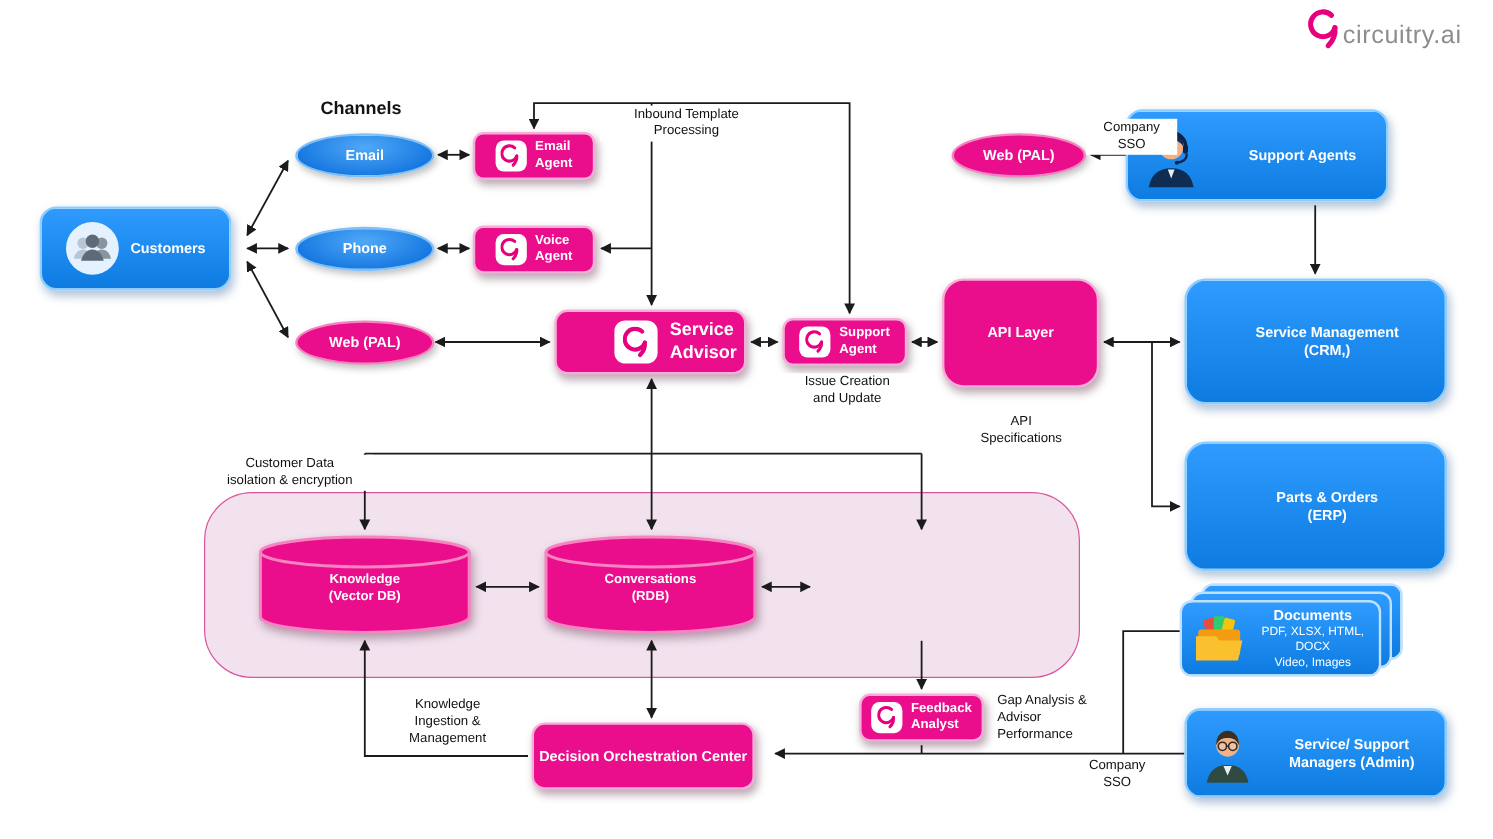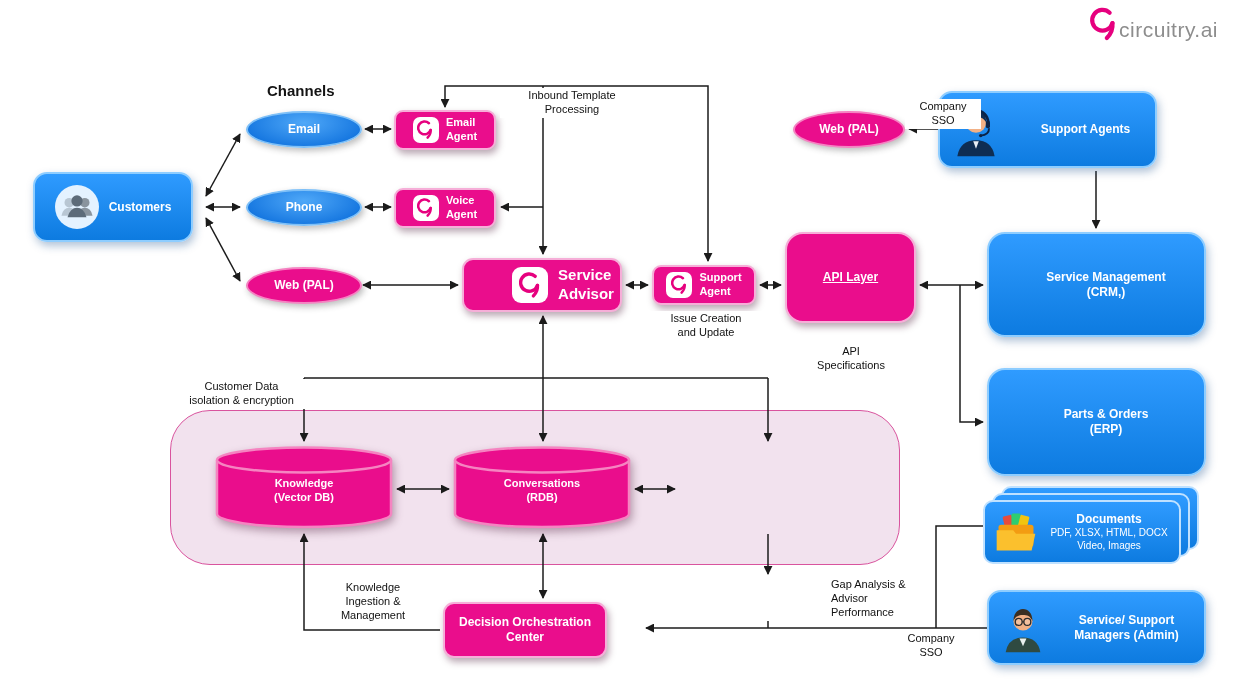--- a/index.html
+++ b/index.html
@@ -28,21 +28,21 @@
   .cyl .label{position:absolute;left:0;top:32px;width:100%;color:#fff;font-size:11px;font-weight:600;}
   .edge-label{position:absolute;font-size:11px;line-height:1.25;color:#111;text-align:center;
               white-space:pre-line;background:#fff;z-index:4;padding:1px 2px;}
   .edge-label.alignleft{text-align:left;}
   .heading{position:absolute;left:267px;top:82px;font-size:15px;font-weight:700;color:#141414;z-index:4;}
   .logo{position:absolute;right:26px;top:6px;z-index:4;display:flex;flex-direction:row;align-items:flex-end;}
   .logo-text{font-size:21px;color:#8d8d8d;font-weight:500;letter-spacing:.5px;margin-top:-4px;}
   .icon-circle{width:44px;height:44px;min-width:44px;border-radius:50%;background:#e4f2ff;
                display:flex;align-items:center;justify-content:center;}
   .doc-stack{position:absolute;left:983px;top:486px;width:214px;height:80px;z-index:3;}
-  .doc-card{position:absolute;width:198px;height:64px;border-radius:10px;box-sizing:border-box;
+  .doc-card{position:absolute;width:168px;height:64px;border-radius:10px;box-sizing:border-box;
             background:linear-gradient(180deg,#2f9bff,#0d7be0);border:2px solid #bfe1ff;}
   .doc-front{left:0;top:14px;display:flex;align-items:center;gap:8px;padding:0 8px;color:#fff;}
   .doc-b1{left:9px;top:7px;}
   .doc-b2{left:18px;top:0;}
   .doc-title{font-weight:700;font-size:12px;}
   .doc-sub{font-size:10px;line-height:1.3;white-space:pre-line;}
 </style>
 </head>
 <body>
 
@@ -156,21 +156,21 @@
     <span class="badge">
       <svg width="17" height="20" viewBox="0 0 20 22">
         <path d="M14 3 A 7.5 7.5 0 1 0 16 11" fill="none" stroke="#e6007e" stroke-width="3" stroke-linecap="round"></path>
         <path d="M16 11 Q 16.5 16 12.5 20" fill="none" stroke="#e6007e" stroke-width="3" stroke-linecap="round"></path>
       </svg>
     </span>
     <span class="label left">Support
 Agent</span>
   </div>
 
-  <div class="node pink-box" style="left:785px;top:232px;width:131px;height:91px;border-radius:18px;font-size:12px;text-decoration:underline;">
+  <div class="node pink-box" style="left:785px;top:232px;width:131px;height:91px;border-radius:18px;font-size:12px;">
     <span class="label">API Layer</span>
   </div>
 
   <div class="node ellipse pink-ellipse" style="left:793px;top:111px;width:112px;height:37px;">
     <span class="label">Web (PAL)</span>
   </div>
 
   <div class="node blue-box" style="left:938px;top:91px;width:219px;height:77px;gap:20px;padding:0 8px;">
     <span style="display:flex;">
       <svg width="56" height="58" viewBox="0 0 60 60">
@@ -245,22 +245,32 @@
   </div>
   <div class="cyl" style="left:452px;top:445px;width:180px;height:86px;">
     <svg width="180" height="86" viewBox="0 0 180 86">
       <path d="M3 15 L3 69 A87 13 0 0 0 177 69 L177 15" fill="#ea0d8c" stroke="#f584c1" stroke-width="2.5"></path>
       <ellipse cx="90" cy="15" rx="87" ry="12.5" fill="#ea0d8c" stroke="#f584c1" stroke-width="2.5"></ellipse>
     </svg>
     <span class="label">Conversations
 (RDB)</span>
   </div>
 
-
-  <div class="node pink-box" style="left:443px;top:602px;width:164px;height:56px;border-radius:11px;font-size:12px;">
+  <div class="node pink-box agent" style="left:716px;top:578px;width:104px;height:40px;">
+    <span class="badge">
+      <svg width="17" height="20" viewBox="0 0 20 22">
+        <path d="M14 3 A 7.5 7.5 0 1 0 16 11" fill="none" stroke="#e6007e" stroke-width="3" stroke-linecap="round"></path>
+        <path d="M16 11 Q 16.5 16 12.5 20" fill="none" stroke="#e6007e" stroke-width="3" stroke-linecap="round"></path>
+      </svg>
+    </span>
+    <span class="label left">Feedback
+Analyst</span>
+  </div>
+
+  <div class="node pink-box" style="left:443px;top:602px;width:186px;height:56px;border-radius:11px;font-size:12px;">
     <span class="label">Decision Orchestration Center</span>
   </div>
 
   <div class="edge-label" style="left:500px;top:88px;width:140px;">Inbound Template
 Processing</div>
   <div class="edge-label" style="left:905px;top:99px;width:72px;">Company
 SSO</div>
   <div class="edge-label" style="left:649px;top:311px;width:110px;">Issue Creation
 and Update</div>
   <div class="edge-label" style="left:799px;top:344px;width:100px;">API

